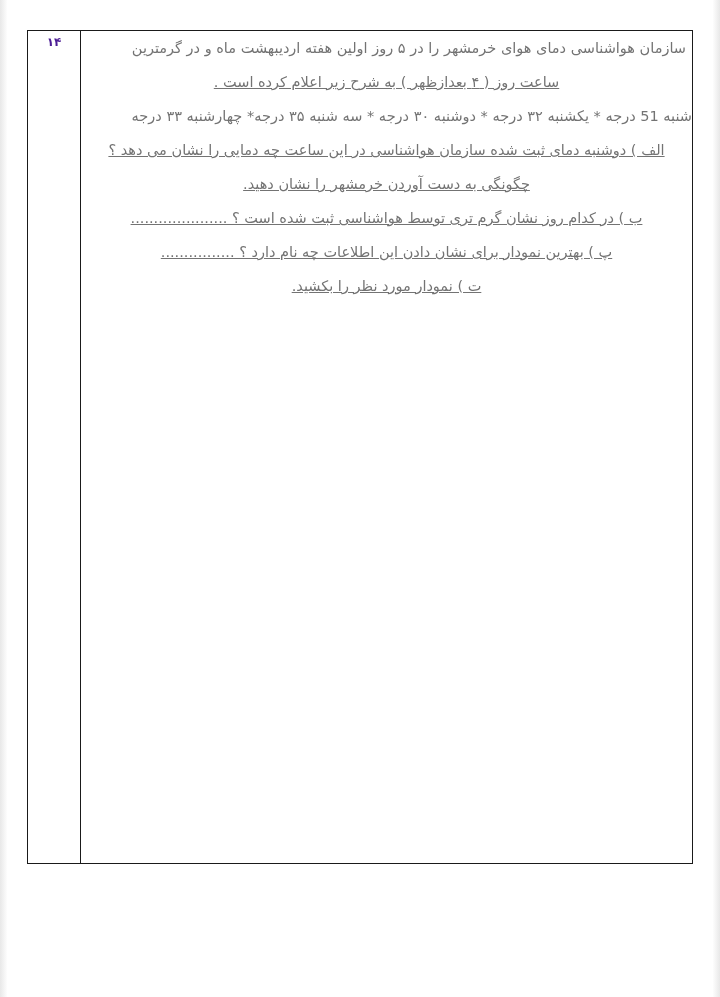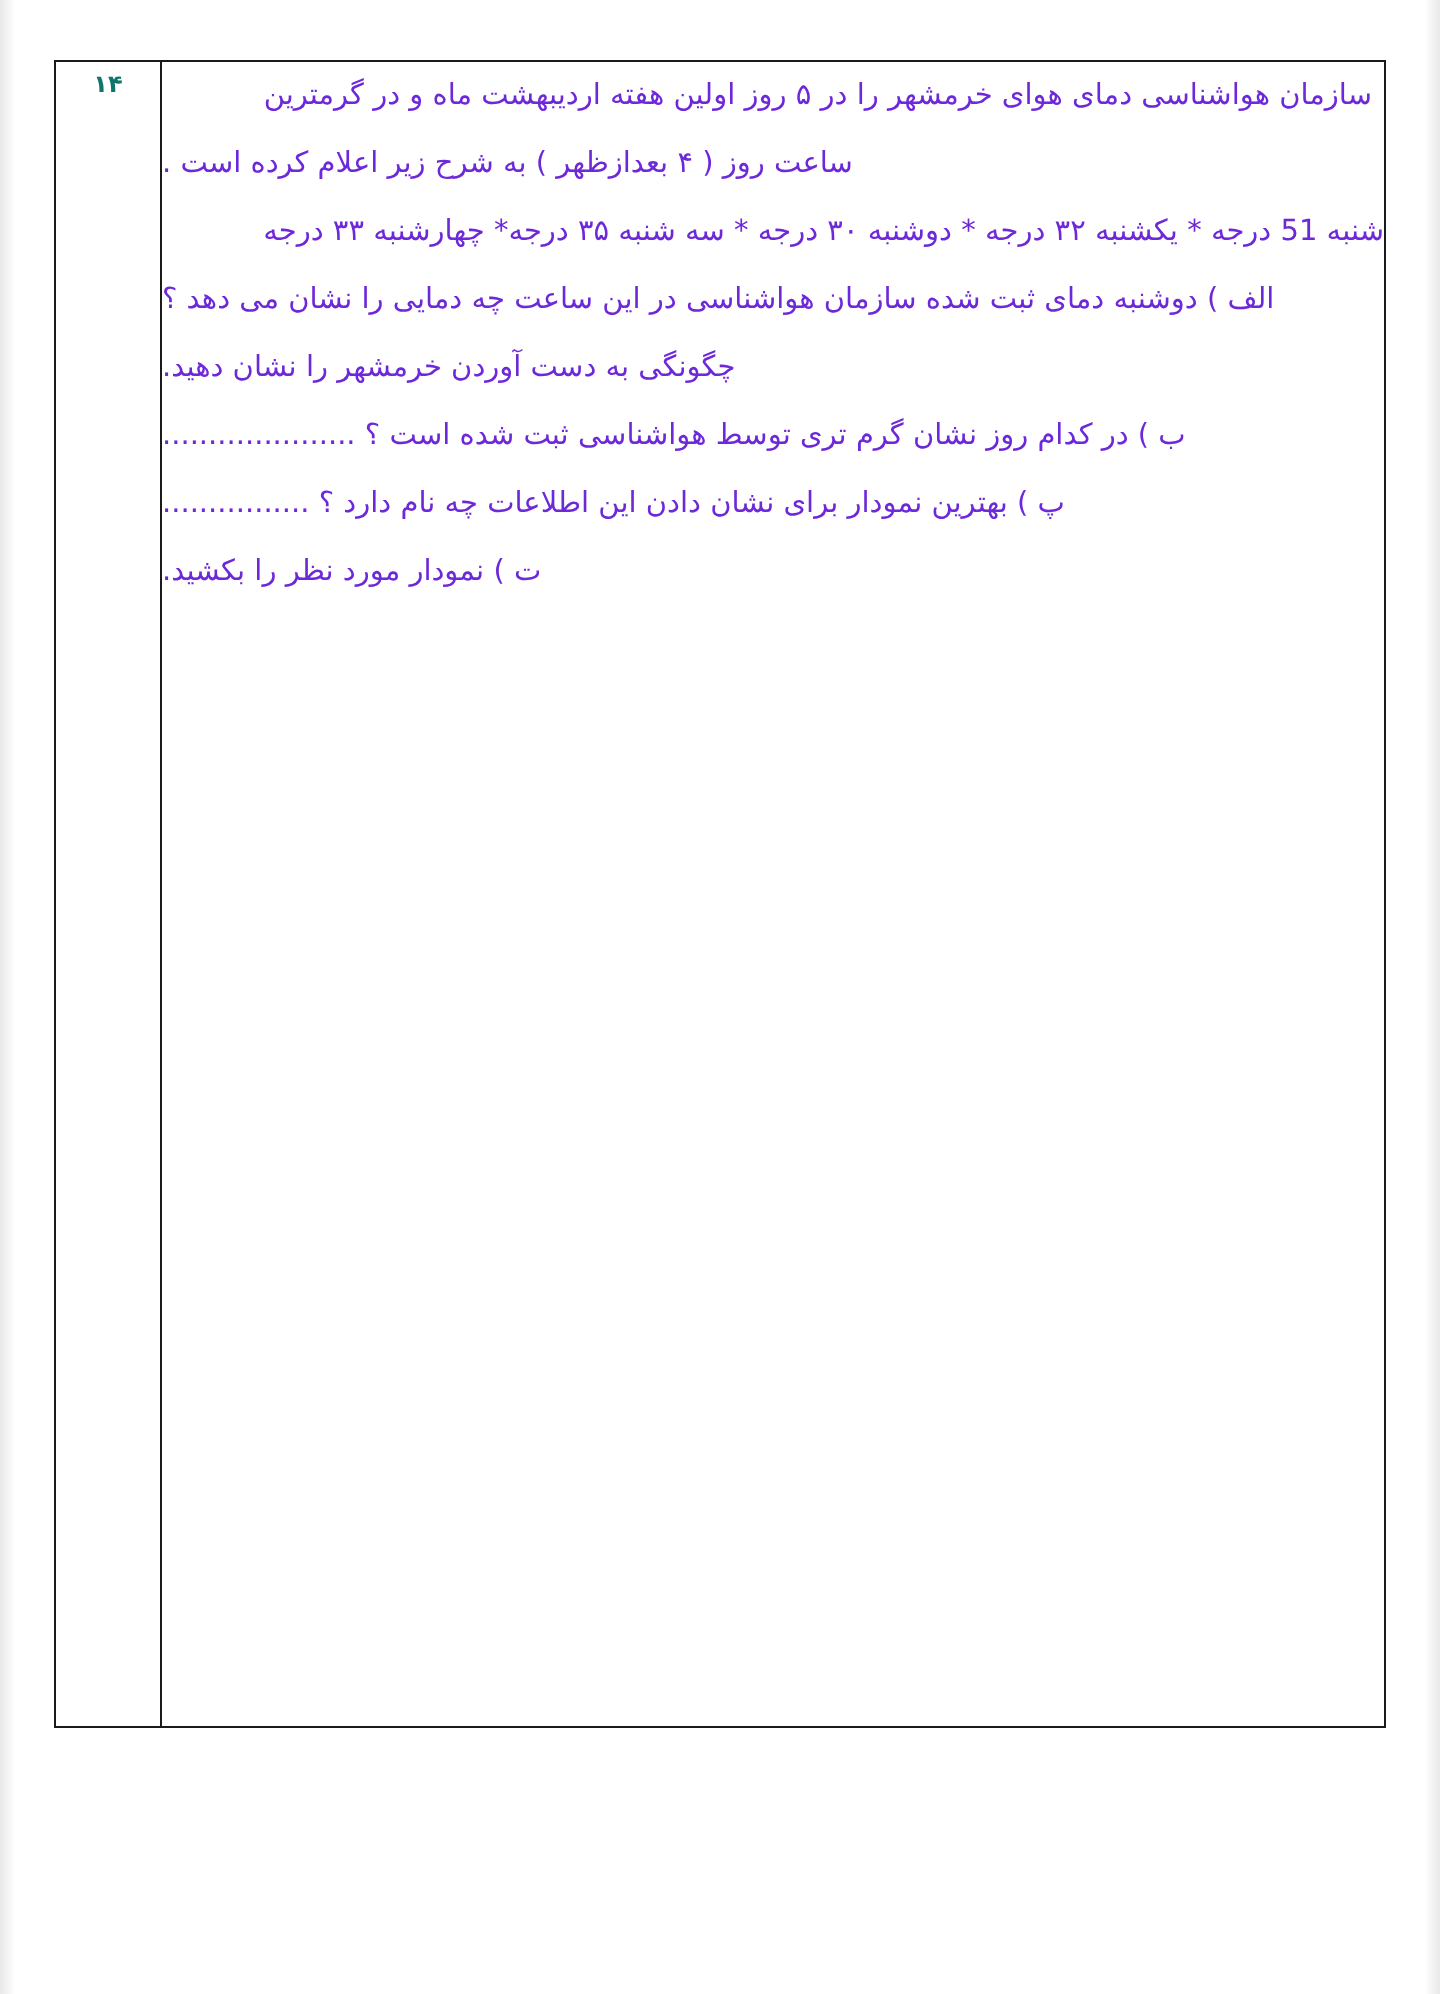--- a/index.html
+++ b/index.html
@@ -60,35 +60,35 @@
   .footer-cell {
     height: 28px;
     padding: 0 14px;
     vertical-align: middle;
   }
 
   .q-number {
     font-family: "DejaVu Sans", sans-serif;
     font-size: 12px;
     font-weight: 700;
-    color: #0f766e;
+    color: #4c1d95;
     letter-spacing: 0.5px;
   }
 
   .q-line {
     font-family: "DejaVu Sans", "Liberation Sans", sans-serif;
     font-size: 14.5px;
-    color: #6d28d9;
+    color: #737373;
     line-height: 34px;
     white-space: nowrap;
     direction: rtl;
     unicode-bidi: isolate;
   }
   .q-line.align-start  { text-align: right; }
-  .q-line.align-end    { text-align: left;  }
+  .q-line.align-end    { text-align: center; text-decoration: underline;  }
   .q-line.indent-start { padding-right: 6px; }
 
   .footer-note {
     font-family: "DejaVu Sans", "Liberation Sans", sans-serif;
     font-size: 12.5px;
     font-weight: 700;
     font-style: italic;
     color: #111111;
     text-decoration: underline;
     text-underline-offset: 2px;

